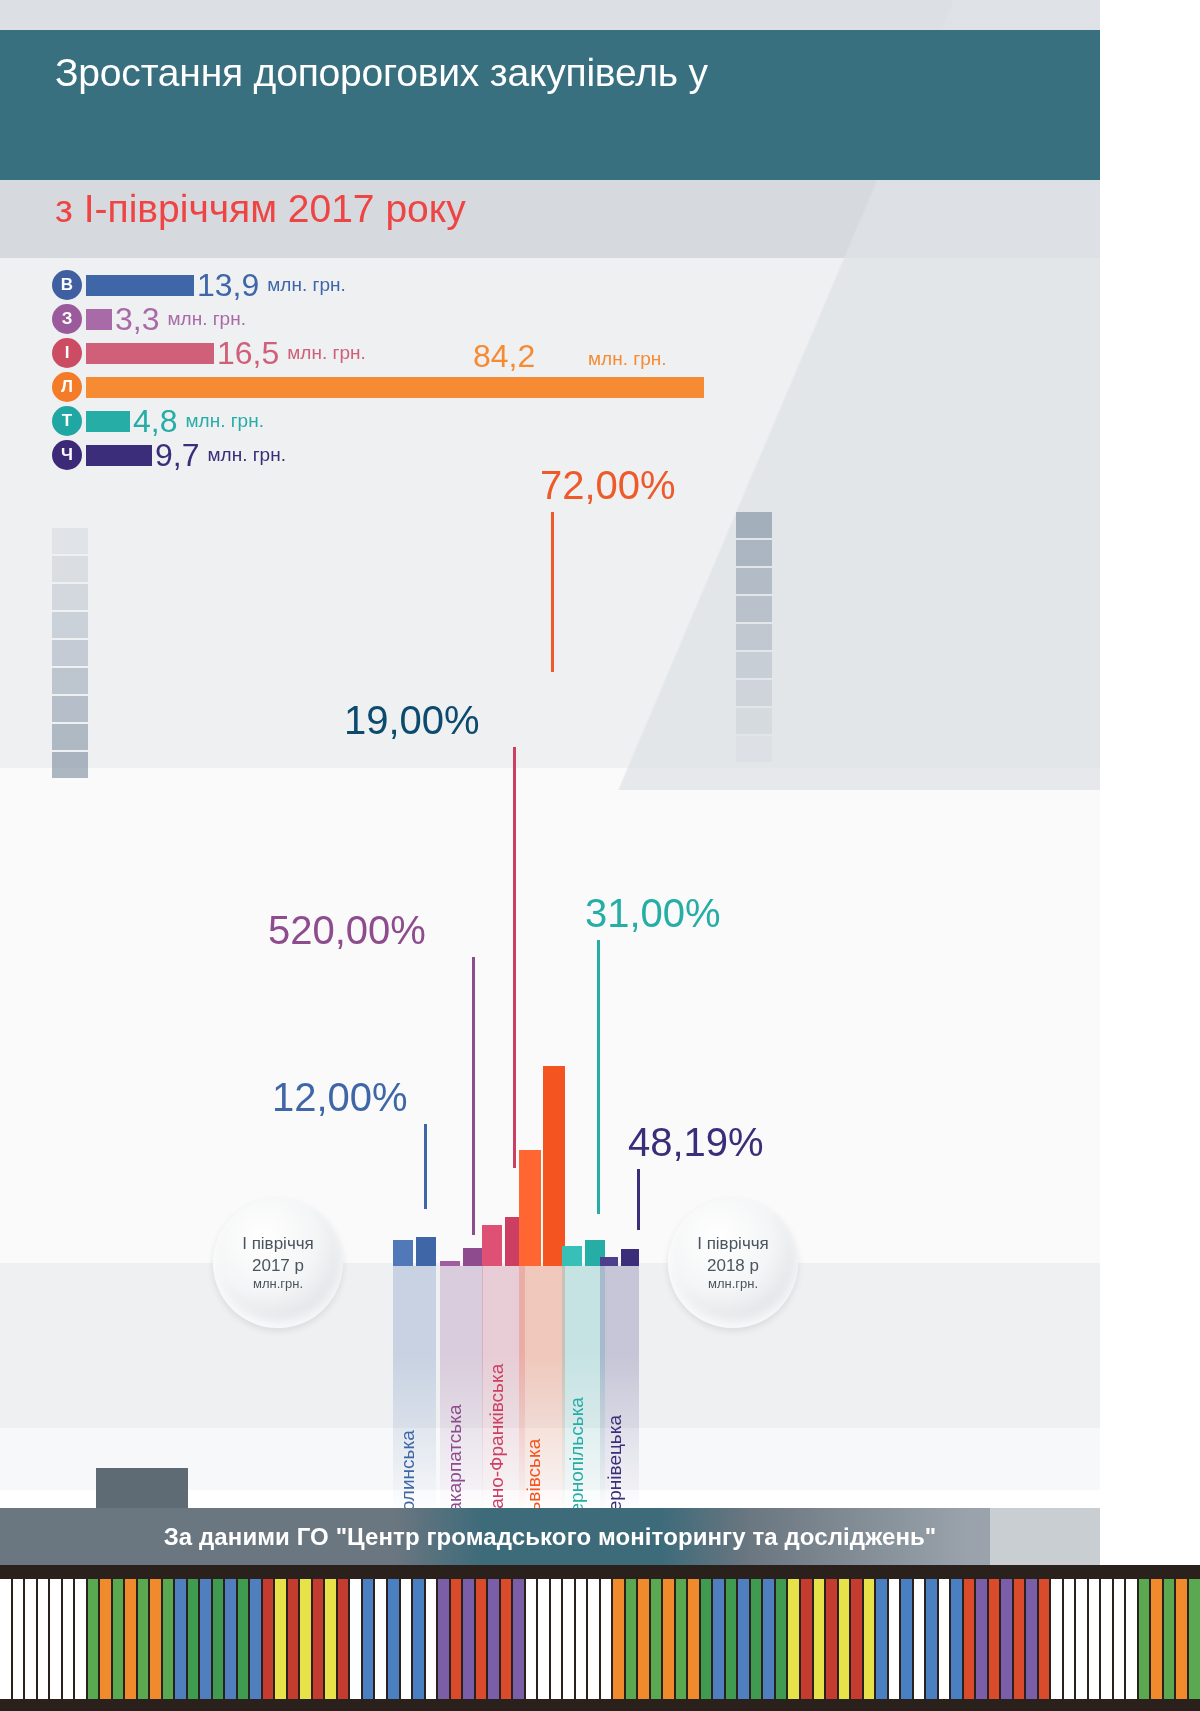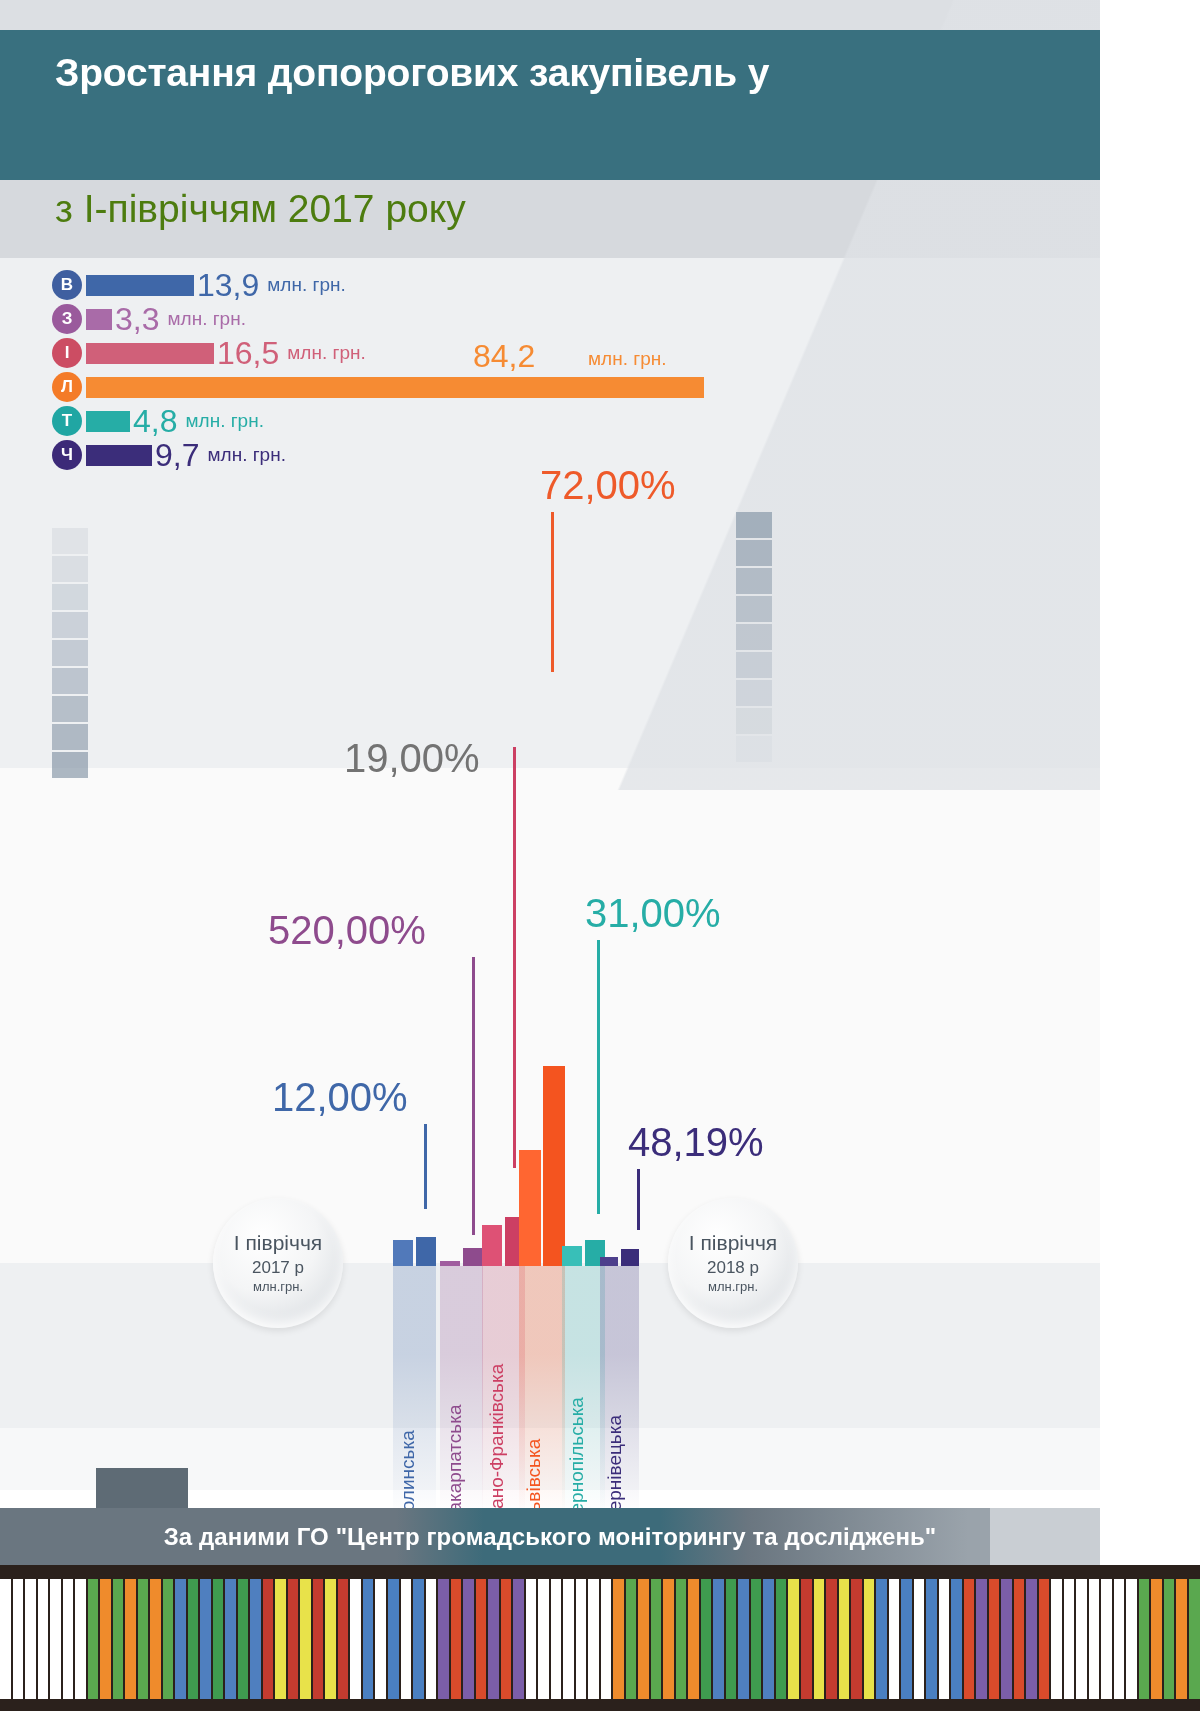--- a/index.html
+++ b/index.html
@@ -27,26 +27,26 @@
     background:linear-gradient(113deg, rgba(255,255,255,0) 0%, rgba(255,255,255,0) 49.6%, rgba(223,226,230,0.75) 49.8%, rgba(223,226,230,0.75) 100%);
     pointer-events:none;
   }
 
   
   .hdr-band{
     position:absolute;left:0;top:30px;width:1100px;height:150px;background:#39707f;
   }
   .hdr-title{
     position:absolute;left:55px;top:45px;width:1000px;
-    color:#ffffff;font-size:39px;font-weight:700;line-height:1.42;
+    color:#ffffff;font-size:39px;font-weight:400;line-height:1.42;
     letter-spacing:-0.2px;
   }
   .hdr-sub{
     position:absolute;left:55px;top:186px;width:1000px;
-    color:#4d7c0f;font-size:39px;font-weight:400;line-height:1.2;
+    color:#ef4444;font-size:39px;font-weight:400;line-height:1.2;
   }
 
   
   .legend{position:absolute;left:52px;top:268px;width:1000px;}
   .lrow{position:relative;height:34px;display:flex;align-items:center;}
   .lbadge{
     width:30px;height:30px;border-radius:50%;flex:0 0 30px;
     color:#fff;font-size:17px;font-weight:700;
     display:flex;align-items:center;justify-content:center;
     position:relative;z-index:3;
@@ -97,21 +97,21 @@
   }
 
   
   .bubble{
     position:absolute;width:130px;height:130px;border-radius:50%;
     background:radial-gradient(circle at 38% 30%, #ffffff 0%, #f4f5f6 45%, #e2e5e8 72%, #cdd2d7 90%, #c3c8ce 100%);
     box-shadow:0 3px 7px rgba(0,0,0,0.09), inset 0 -6px 12px rgba(255,255,255,0.9);
     display:flex;flex-direction:column;align-items:center;justify-content:center;
     color:#4a5560;text-align:center;line-height:1.28;
   }
-  .bubble .b1{font-size:21px;}
+  .bubble .b1{font-size:17px;}
   .bubble .b2{font-size:17px;}
   .bubble .b3{font-size:13px;}
 
   
   .foot-build{
     position:absolute;left:96px;top:1468px;width:92px;height:52px;background:#5e6b75;
   }
   .foot-band{
     position:absolute;left:0;top:1508px;width:1100px;height:57px;
     background:linear-gradient(90deg,#6a7680 0%,#6a7680 36%,#3d6b7a 44%,#3d6b7a 60%,#6a7680 68%,#9aa3ab 88%,#9aa3ab 100%);
@@ -225,21 +225,21 @@
       <div class="bar" style="left: 463px; top: 1248px; width: 20px; height: 18px; bottom: auto; background: rgb(142, 75, 141);"></div>
       <div class="callout-line" style="left: 472px; top: 957px; height: 278px; background: rgb(142, 75, 141);"></div>
       <div class="pct" style="left: 268px; top: 910px; color: rgb(142, 75, 141);">520,00%</div>
       <div class="chip" style="left: 440px; width: 43px;">
         <div class="fade" style="width: 43px; background: linear-gradient(rgba(142, 75, 141, 0.22) 0%, rgba(142, 75, 141, 0.22) 34%, rgba(255, 255, 255, 0) 96%);"></div>
         <div class="txt" style="color: rgb(142, 75, 141); width: 260px;">Закарпатська</div>
       </div>
       <div class="bar" style="left: 482px; top: 1225px; width: 20px; height: 41px; bottom: auto; background: rgb(222, 81, 117);"></div>
       <div class="bar" style="left: 505px; top: 1217px; width: 20px; height: 49px; bottom: auto; background: rgb(204, 63, 99);"></div>
       <div class="callout-line" style="left: 513px; top: 747px; height: 421px; background: rgb(204, 63, 99);"></div>
-      <div class="pct" style="left: 344px; top: 700px; color: #737373; margin-top: 38px;">19,00%</div>
+      <div class="pct" style="left: 344px; top: 700px; color: #0c4a6e;">19,00%</div>
       <div class="chip" style="left: 482px; width: 43px;">
         <div class="fade" style="width: 43px; background: linear-gradient(rgba(204, 63, 99, 0.2) 0%, rgba(204, 63, 99, 0.2) 34%, rgba(255, 255, 255, 0) 96%);"></div>
         <div class="txt" style="color: rgb(204, 63, 99); width: 260px;">Івано-Франківська</div>
       </div>
       <div class="bar" style="left: 519px; top: 1150px; width: 22px; height: 116px; bottom: auto; background: rgb(255, 102, 49);"></div>
       <div class="bar" style="left: 543px; top: 1066px; width: 22px; height: 200px; bottom: auto; background: rgb(244, 84, 31);"></div>
       <div class="callout-line" style="left: 551px; top: 512px; height: 160px; background: rgb(238, 90, 42);"></div>
       <div class="pct" style="left: 540px; top: 465px; color: rgb(238, 90, 42);">72,00%</div>
       <div class="chip" style="left: 519px; width: 46px;">
         <div class="fade" style="width: 46px; background: linear-gradient(rgba(244, 84, 31, 0.26) 0%, rgba(244, 84, 31, 0.26) 34%, rgba(255, 255, 255, 0) 96%);"></div>

